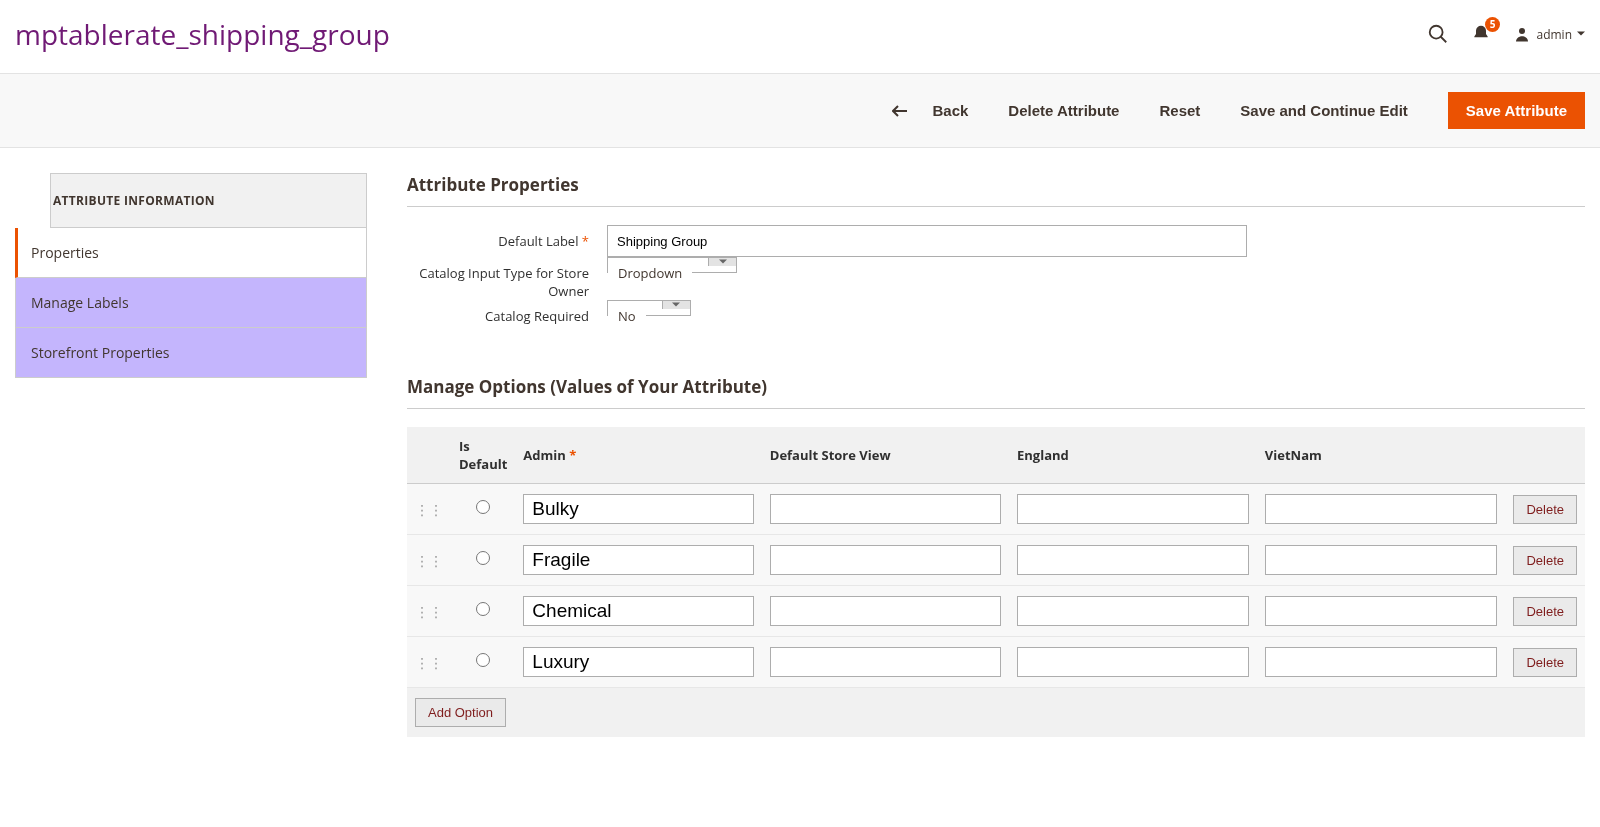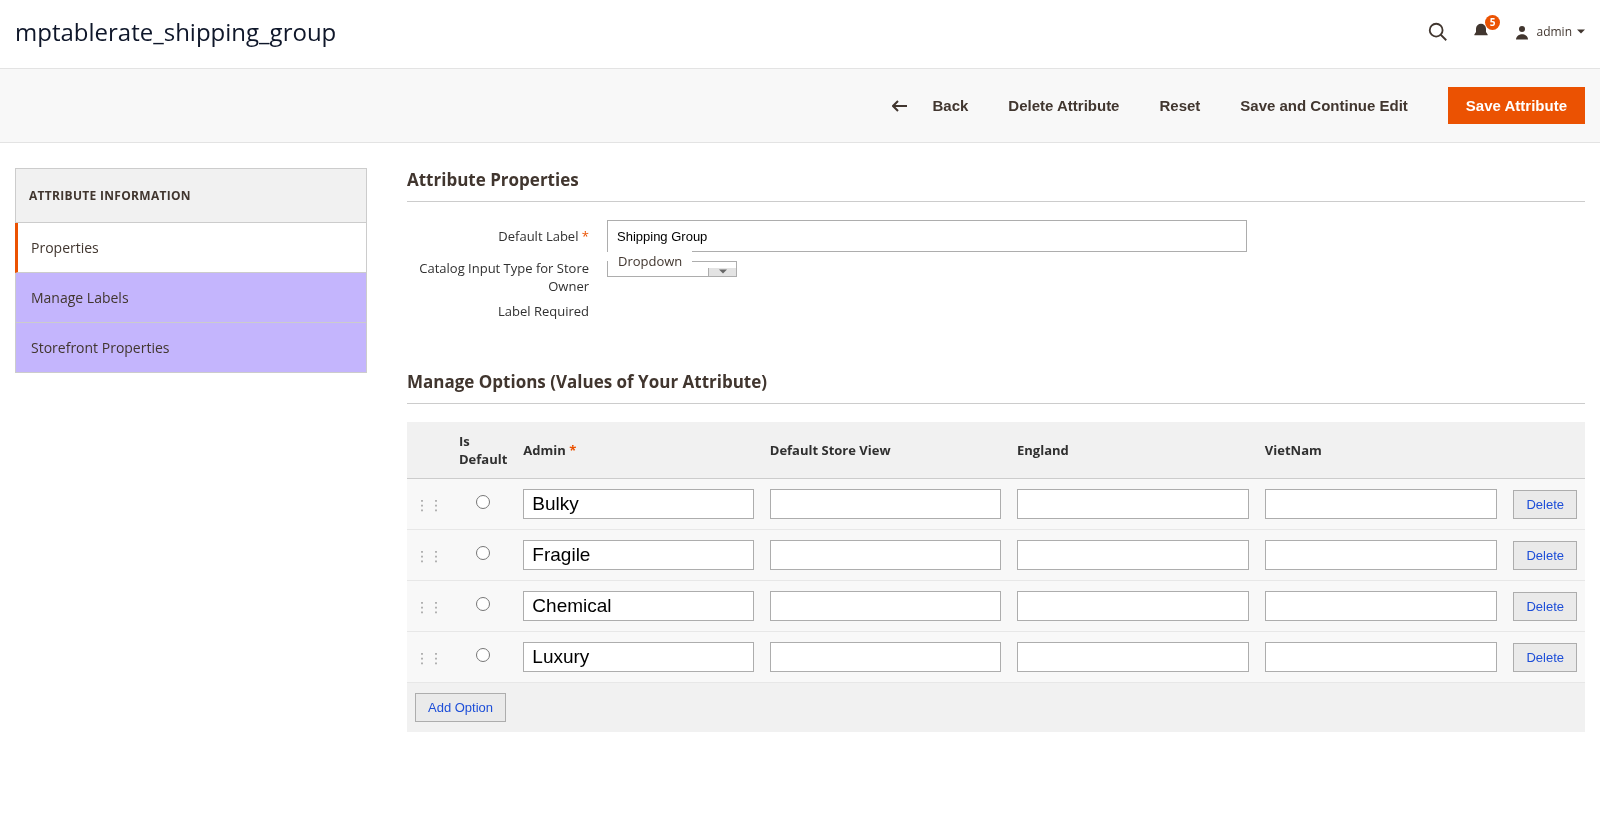--- a/index.html
+++ b/index.html
@@ -9,23 +9,23 @@
   background: #fff;
   font-size: 13px;
 }
 .page-header {
   display: flex;
   justify-content: space-between;
   align-items: center;
   padding: 15px 15px 20px 15px;
 }
 .page-title {
-  font-size: 24px;
+  font-size: 28px;
   font-weight: 400;
-  color: #0f172a;
+  color: #701a75;
 }
 .header-actions {
   display: flex;
   align-items: center;
   gap: 22px;
 }
 .icon-btn { position: relative; cursor: pointer; display: inline-flex; align-items: center; }
 .badge {
   position: absolute;
   top: -7px;
@@ -75,24 +75,25 @@
   gap: 40px;
   padding: 25px 15px;
 }
 .sidebar {
   width: 352px;
   flex-shrink: 0;
 }
 .sidebar-title {
   background: #f1f1f1;
   border: 1px solid #ccc;
-  padding: 18px 13px;
+  padding: 18px 2px;
   font-size: 12px;
   font-weight: 700;
   letter-spacing: 0.3px;
+  margin-left: 35px;
 }
 .sidebar-item {
   background: #c4b5fd;
   border: 1px solid #ccc;
   border-top: none;
   padding: 15px 15px;
   font-size: 14px;
   color: #41362f;
   cursor: pointer;
 }
@@ -132,21 +133,21 @@
 .text-input {
   width: 640px;
   max-width: 100%;
   border: 1px solid #adadad;
   padding: 6px 9px;
   font-size: 13px;
   height: 32px;
 }
 .select-box {
   display: inline-flex;
-  align-items: flex-end;
+  align-items: flex-start;
   border: 1px solid #adadad;
   height: 16px;
   gap: 16px;
 }
 .select-text {
   padding: 6px 10px;
   background: #fff;
   display: flex;
   align-items: center;
 }
@@ -194,21 +195,21 @@
   height: 30px;
   font-size: 19px;
   background: #fff;
 }
 .btn-secondary {
   background: #eaeaea;
   border: 1px solid #adadad;
   padding: 6px 12px;
   font-size: 13px;
   cursor: pointer;
-  color: #1d4ed8;
+  color: #7f1d1d;
 }
 .th-required::after { content: " *"; color: #eb5202; }
 </style>
 </head>
 <body>
 
 <div class="page-header">
   <h1 class="page-title">mptablerate_shipping_group</h1>
   <div class="header-actions">
     <span class="icon-btn">
@@ -277,21 +278,31 @@
             <span class="select-arrow">
               <svg width="8" height="8" viewBox="0 0 10 10" fill="#666">
                   <path d="M0 2l5 5 5-5z"></path>
                 </svg>
             </span>
           </div>
         </div>
       </div>
 
       <div class="field-row">
-        <label class="field-label">Label Required</label>
+        <label class="field-label">Catalog Required</label>
+        <div class="field-control">
+          <div class="select-box">
+            <span class="select-text">No</span>
+            <span class="select-arrow">
+              <svg width="8" height="8" viewBox="0 0 10 10" fill="#666">
+                  <path d="M0 2l5 5 5-5z"></path>
+                </svg>
+            </span>
+          </div>
+        </div>
       </div>
     </div>
 
     <div class="fieldset">
       <div class="fieldset-title">Manage Options (Values of Your Attribute)</div>
 
       <table class="options-table">
         <colgroup>
           <col style="width:22px">
           <col style="width:60px">

